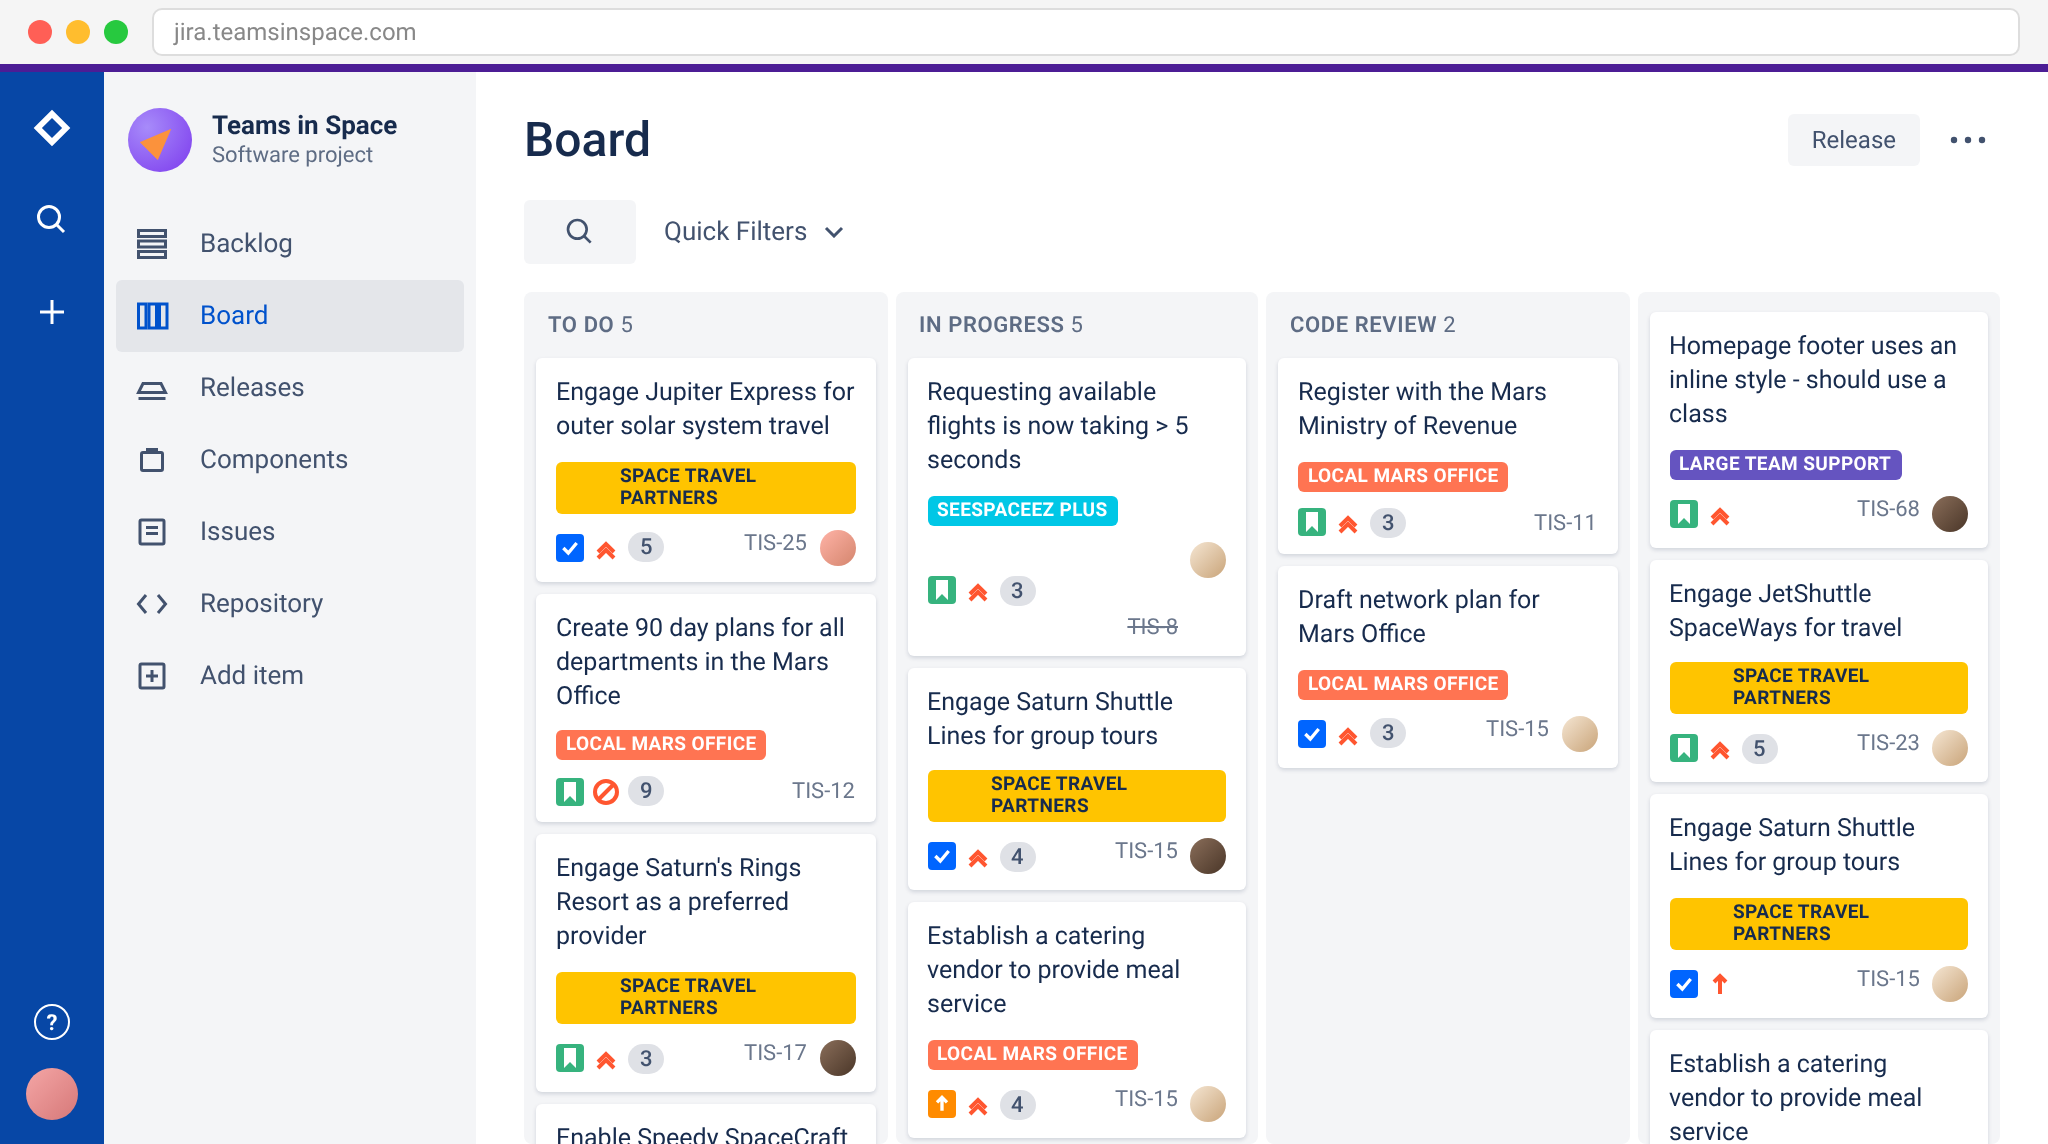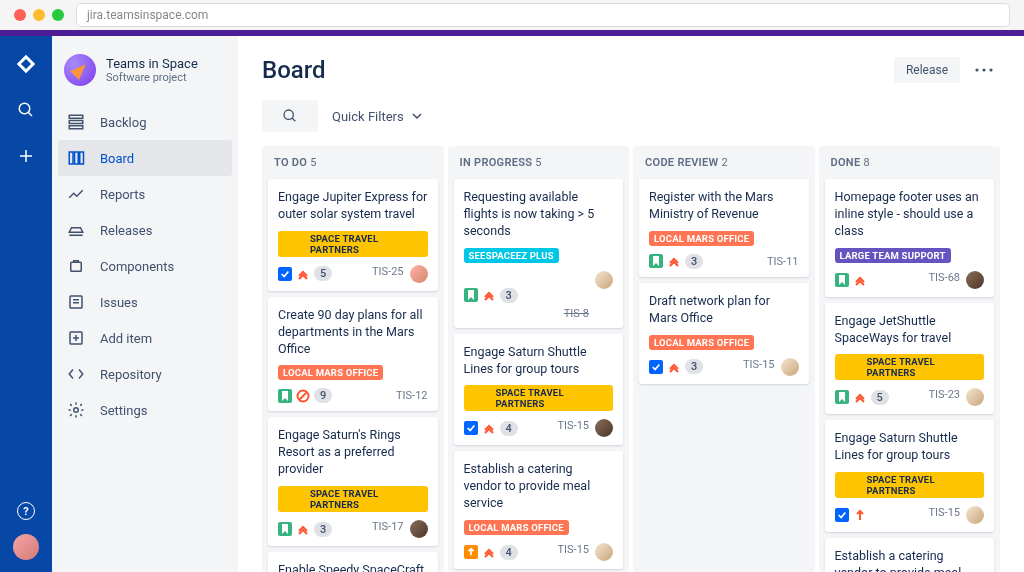--- a/index.html
+++ b/index.html
@@ -1,39 +1,39 @@
 <!DOCTYPE html>
 <html><head>
 <meta charset="utf-8">
 <style>
 * { margin: 0; padding: 0; box-sizing: border-box; font-family: -apple-system, BlinkMacSystemFont, 'Segoe UI', Roboto, sans-serif; }
 body { background: #fff; width: 1024px; height: 572px; overflow: hidden; }
 
-.browser-chrome { height: 36px; background: #f5f5f5; border-bottom: 6px solid #4c1d95; display: flex; align-items: center; padding: 0 14px; gap: 12px; }
+.browser-chrome { height: 36px; background: #f5f5f5; border-bottom: 4px solid #4c1d95; display: flex; align-items: center; padding: 0 14px; gap: 12px; }
 .traffic-lights { display: flex; gap: 7px; }
 .traffic-light { width: 12px; height: 12px; border-radius: 50%; }
 .tl-red { background: #ff5f56; }
 .tl-yellow { background: #ffbd2e; }
 .tl-green { background: #27c93f; }
 .url-bar { flex: 1; background: #fff; border: 1px solid #ddd; border-radius: 5px; height: 24px; padding: 0 10px; display: flex; align-items: center; font-size: 12px; color: #888; }
 
 .app { display: flex; height: 536px; }
 
 .global-nav { width: 52px; background: #0747a6; display: flex; flex-direction: column; align-items: center; padding-top: 16px; gap: 22px; position: relative; }
 .global-nav-icon { width: 24px; height: 24px; display: flex; align-items: center; justify-content: center; color: #fff; cursor: pointer; }
 .global-nav-bottom { position: absolute; bottom: 12px; display: flex; flex-direction: column; align-items: center; gap: 14px; }
 .help-icon { width: 18px; height: 18px; border: 1.5px solid #fff; border-radius: 50%; display: flex; align-items: center; justify-content: center; font-size: 11px; color: #fff; font-weight: bold; }
 .user-avatar-nav { width: 26px; height: 26px; border-radius: 50%; background: linear-gradient(135deg, #f4a6a6, #d67878); }
 
 .sidebar { width: 186px; background: #f4f5f7; padding: 18px 0 0 0; }
 .project-header { display: flex; align-items: center; padding: 0 12px 18px 12px; gap: 10px; }
 .project-avatar { width: 32px; height: 32px; border-radius: 50%; background: radial-gradient(circle at 30% 30%, #a78bfa, #7c3aed); display: flex; align-items: center; justify-content: center; position: relative; }
 .project-avatar::after { content: ''; width: 16px; height: 16px; background: #fb923c; clip-path: polygon(50% 0, 90% 100%, 10% 100%); transform: rotate(45deg); position: absolute; }
 .project-info { display: flex; flex-direction: column; }
-.project-name { font-size: 13px; font-weight: 400; color: #172b4d; }
+.project-name { font-size: 13px; font-weight: 700; color: #172b4d; }
 .project-type { font-size: 11px; color: #5e6c84; }
 .sidebar-item { display: flex; align-items: center; gap: 14px; padding: 8px 14px; cursor: pointer; color: #42526e; font-size: 13px; }
 .sidebar-item.active { background: #e4e6ea; color: #0052cc; border-radius: 3px; margin: 0 6px; padding-left: 8px; }
 .sidebar-item.active .sidebar-icon { color: #0052cc; }
 .sidebar-icon { width: 20px; height: 20px; display: flex; align-items: center; justify-content: center; color: #42526e; }
 
 .main { flex: 1; padding: 18px 24px 0 24px; overflow: hidden; display: flex; flex-direction: column; }
 .main-header { display: flex; align-items: center; justify-content: space-between; margin-bottom: 14px; }
 .board-title { font-size: 24px; font-weight: 500; color: #172b4d; }
 .header-actions { display: flex; align-items: center; gap: 8px; }
@@ -134,28 +134,20 @@
               <rect x="3" y="4" width="5" height="16"></rect>
               <rect x="10" y="4" width="5" height="16"></rect>
               <rect x="17" y="4" width="5" height="16"></rect>
             </svg>
           </span>
           <span>Board</span>
         </div>
         <div class="sidebar-item">
           <span class="sidebar-icon">
             <svg width="18" height="18" viewBox="0 0 24 24" fill="none" stroke="currentColor" stroke-width="2">
-              <polyline points="3 17 9 11 13 15 21 7"></polyline>
-            </svg>
-          </span>
-          <span>Reports</span>
-        </div>
-        <div class="sidebar-item">
-          <span class="sidebar-icon">
-            <svg width="18" height="18" viewBox="0 0 24 24" fill="none" stroke="currentColor" stroke-width="2">
               <path d="M3 15h18l-3-6H6l-3 6z"></path>
               <line x1="3" y1="19" x2="21" y2="19"></line>
             </svg>
           </span>
           <span>Releases</span>
         </div>
         <div class="sidebar-item">
           <span class="sidebar-icon">
             <svg width="18" height="18" viewBox="0 0 24 24" fill="none" stroke="currentColor" stroke-width="2">
               <rect x="5" y="7" width="14" height="12" rx="1"></rect>
@@ -170,44 +162,35 @@
               <rect x="4" y="4" width="16" height="16" rx="1"></rect>
               <line x1="8" y1="9" x2="16" y2="9"></line>
               <line x1="8" y1="13" x2="16" y2="13"></line>
             </svg>
           </span>
           <span>Issues</span>
         </div>
         <div class="sidebar-item">
           <span class="sidebar-icon">
             <svg width="18" height="18" viewBox="0 0 24 24" fill="none" stroke="currentColor" stroke-width="2">
+              <polyline points="8 6 3 12 8 18"></polyline>
+              <polyline points="16 6 21 12 16 18"></polyline>
+            </svg>
+          </span>
+          <span>Repository</span>
+        </div>
+        <div class="sidebar-item">
+          <span class="sidebar-icon">
+            <svg width="18" height="18" viewBox="0 0 24 24" fill="none" stroke="currentColor" stroke-width="2">
               <rect x="4" y="4" width="16" height="16" rx="1"></rect>
               <line x1="12" y1="8" x2="12" y2="16"></line>
               <line x1="8" y1="12" x2="16" y2="12"></line>
             </svg>
           </span>
           <span>Add item</span>
-        </div>
-        <div class="sidebar-item">
-          <span class="sidebar-icon">
-            <svg width="18" height="18" viewBox="0 0 24 24" fill="none" stroke="currentColor" stroke-width="2">
-              <polyline points="8 6 3 12 8 18"></polyline>
-              <polyline points="16 6 21 12 16 18"></polyline>
-            </svg>
-          </span>
-          <span>Repository</span>
-        </div>
-        <div class="sidebar-item">
-          <span class="sidebar-icon">
-            <svg width="18" height="18" viewBox="0 0 24 24" fill="none" stroke="currentColor" stroke-width="2">
-              <circle cx="12" cy="12" r="3"></circle>
-              <path d="M12 2v3M12 19v3M4.2 4.2l2.1 2.1M17.7 17.7l2.1 2.1M2 12h3M19 12h3M4.2 19.8l2.1-2.1M17.7 6.3l2.1-2.1"></path>
-            </svg>
-          </span>
-          <span>Settings</span>
         </div>
       </div>
   </div>
 
   <div class="main">
     <div class="main-header">
       <div class="board-title">Board</div>
       <div class="header-actions">
         <button class="release-btn">Release</button>
         <div class="more-btn">
@@ -433,21 +416,20 @@
                 <span class="count-badge">3</span>
               </div>
               <div class="card-meta-right">
                 <span class="card-key ">TIS-15</span>
                 <div class="card-avatar avatar-c"></div>
               </div>
             </div>
           </div>
         </div>
         <div class="column">
-          <div class="column-header">DONE <span style="font-weight:400">8</span></div>
           <div class="card">
             <div class="card-title">Homepage footer uses an inline style - should use a class</div>
             <div class="card-label label-purple">LARGE TEAM SUPPORT</div>
             <div class="card-footer">
               <div class="card-meta-left">
                 <div class="type-icon type-story">
                   <svg width="8" height="10" viewBox="0 0 8 10" fill="#fff">
                     <path d="M1 0h6v10L4 7 1 10V0z"></path>
                   </svg>
                 </div>

